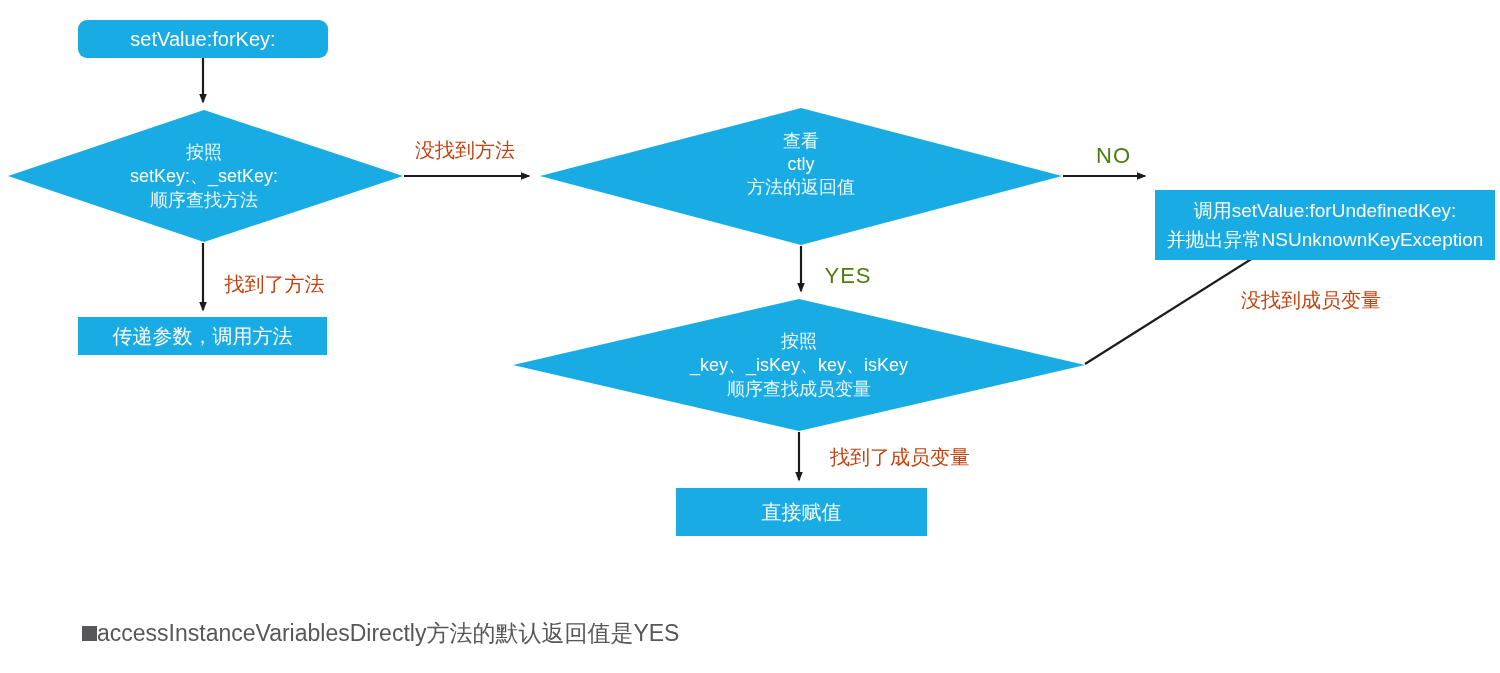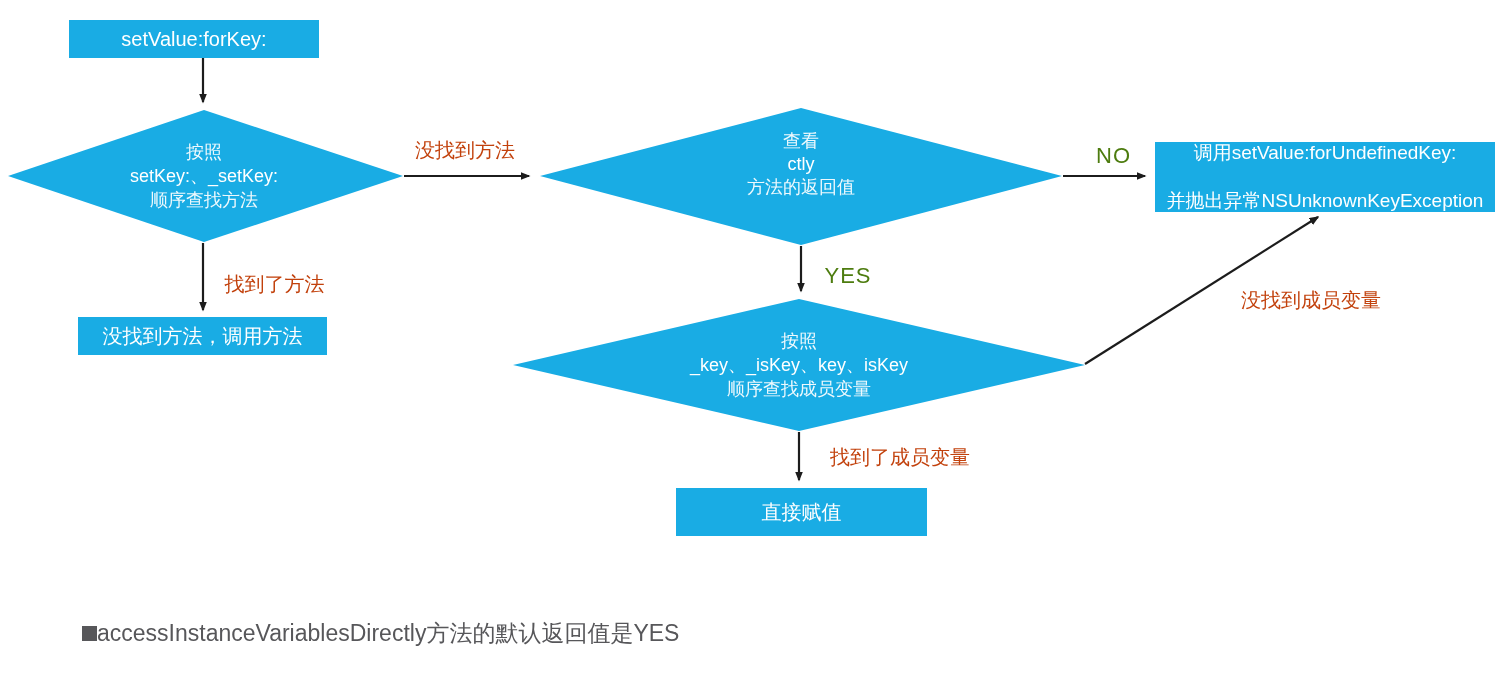--- a/index.html
+++ b/index.html
@@ -27,24 +27,25 @@
     background: #19ace4;
     color: #ffffff;
     display: flex;
     align-items: center;
     justify-content: center;
     text-align: center;
     font-size: 20px;
   }
   .node-box.two-line {
     flex-direction: column;
-    justify-content: space-between;
+    justify-content: center;
     gap: 7px;
     font-size: 19px;
     line-height: 22px;
+    margin-top: 48px;
   }
   .diamond-text {
     position: absolute;
     color: #ffffff;
     text-align: center;
     font-size: 18px;
     line-height: 24px;
   }
   .diamond-text.tight { line-height: 23px; }
   .diamond-text .cjk { color: rgba(255,255,255,0.93); }
@@ -98,21 +99,21 @@
 
     <line x1="203" y1="58" x2="203" y2="102" stroke="#1c1c1c" stroke-width="2.2" marker-end="url(#arrowhead)"></line>
     <line x1="404" y1="176" x2="529" y2="176" stroke="#1c1c1c" stroke-width="2.2" marker-end="url(#arrowhead)"></line>
     <line x1="1063" y1="176" x2="1145" y2="176" stroke="#1c1c1c" stroke-width="2.2" marker-end="url(#arrowhead)"></line>
     <line x1="203" y1="243" x2="203" y2="310" stroke="#1c1c1c" stroke-width="2.2" marker-end="url(#arrowhead)"></line>
     <line x1="801" y1="246" x2="801" y2="291" stroke="#1c1c1c" stroke-width="2.2" marker-end="url(#arrowhead)"></line>
     <line x1="799" y1="432" x2="799" y2="480" stroke="#1c1c1c" stroke-width="2.2" marker-end="url(#arrowhead)"></line>
     <line x1="1085" y1="364" x2="1318" y2="217" stroke="#1c1c1c" stroke-width="2.2" marker-end="url(#arrowhead)"></line>
   </svg>
 
-  <div class="node-box" style="left:69px; top:20px; width:250px; height:38px;">
+  <div class="node-box" style="left:78px; top:20px; width:250px; height:38px;border-radius:9px;">
     <span>setValue:forKey:</span>
   </div>
 
   <div class="diamond-text" style="left:54px; top:140px; width:300px;">
     <span class="cjk">按照</span>
     <span>setKey:、_setKey:</span>
     <span class="cjk">顺序查找方法</span>
   </div>
 
   <div class="diamond-text tight" style="left:601px; top:130px; width:400px;">
@@ -121,21 +122,21 @@
     <span class="cjk">方法的返回值</span>
   </div>
 
   <div class="diamond-text" style="left:579px; top:329px; width:440px;">
     <span class="cjk">按照</span>
     <span>_key、_isKey、key、isKey</span>
     <span class="cjk">顺序查找成员变量</span>
   </div>
 
   <div class="node-box" style="left:78px; top:317px; width:249px; height:38px;">
-    <span>没找到方法，调用方法</span>
+    <span>传递参数，调用方法</span>
   </div>
 
   <div class="node-box two-line" style="left:1155px; top:142px; width:340px; height:70px;">
     <span>调用setValue:forUndefinedKey:</span>
     <span>并抛出异常NSUnknownKeyException</span>
   </div>
 
   <div class="node-box" style="left:676px; top:488px; width:251px; height:48px;">
     <span>直接赋值</span>
   </div>

